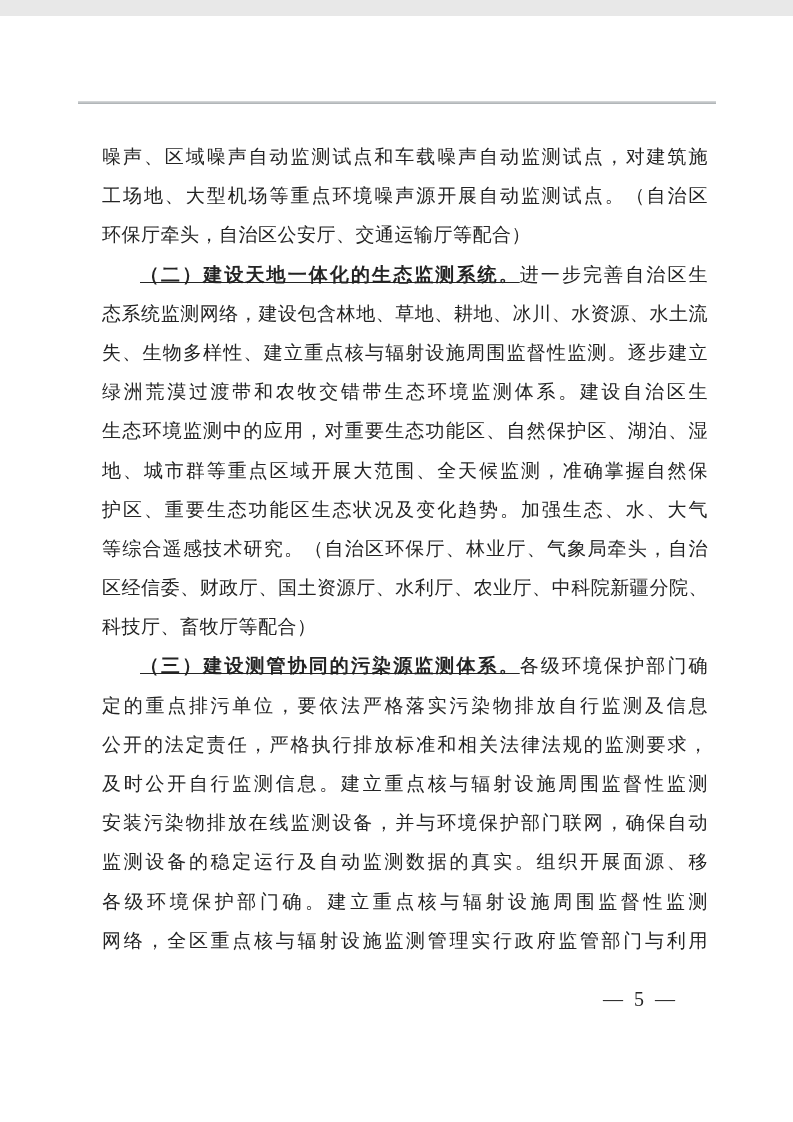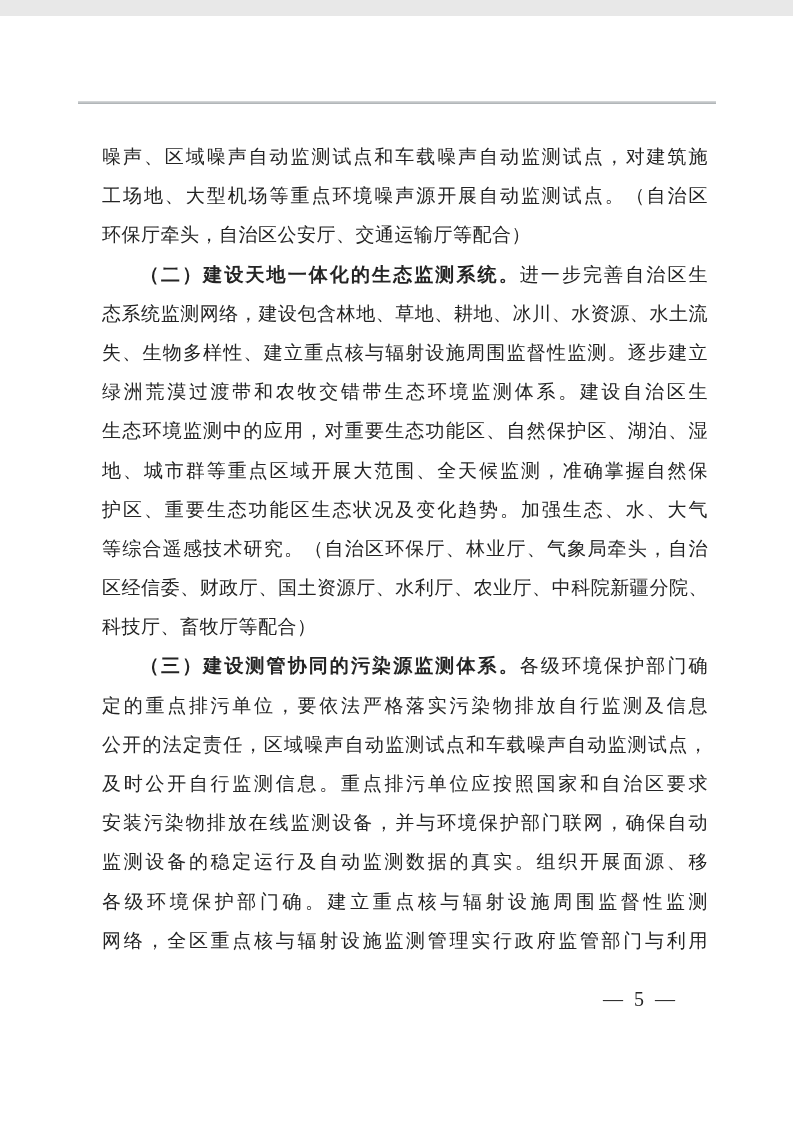--- a/index.html
+++ b/index.html
@@ -46,20 +46,21 @@
     overflow: hidden;
   }
   .line.fill {
     text-align-last: justify;
   }
   .line.indent {
     text-indent: 2em;
   }
   .lead {
     font-weight: bold;
+    text-decoration: underline;
   }
   .page-number {
     position: absolute;
     right: 115px;
     top: 972px;
     color: #242424;
     font-size: 20px;
     letter-spacing: 3px;
     white-space: nowrap;
   }
@@ -83,22 +84,22 @@
         <div class="line fill">生态环境监测中的应用，对重要生态功能区、自然保护区、湖泊、湿</div>
         <div class="line fill">地、城市群等重点区域开展大范围、全天候监测，准确掌握自然保</div>
         <div class="line fill">护区、重要生态功能区生态状况及变化趋势。加强生态、水、大气</div>
         <div class="line fill">等综合遥感技术研究。（自治区环保厅、林业厅、气象局牵头，自治</div>
         <div class="line fill">区经信委、财政厅、国土资源厅、水利厅、农业厅、中科院新疆分院、</div>
         <div class="line">科技厅、畜牧厅等配合）</div>
       </div>
       <div class="paragraph">
         <div class="line fill indent"><span class="lead">（三）建设测管协同的污染源监测体系。</span>各级环境保护部门确</div>
         <div class="line fill">定的重点排污单位，要依法严格落实污染物排放自行监测及信息</div>
-        <div class="line fill">公开的法定责任，区域噪声自动监测试点和车载噪声自动监测试点，</div>
-        <div class="line fill">及时公开自行监测信息。重点排污单位应按照国家和自治区要求</div>
+        <div class="line fill">公开的法定责任，严格执行排放标准和相关法律法规的监测要求，</div>
+        <div class="line fill">及时公开自行监测信息。建立重点核与辐射设施周围监督性监测</div>
         <div class="line fill">安装污染物排放在线监测设备，并与环境保护部门联网，确保自动</div>
         <div class="line fill">监测设备的稳定运行及自动监测数据的真实。组织开展面源、移</div>
         <div class="line fill">各级环境保护部门确。建立重点核与辐射设施周围监督性监测</div>
         <div class="line fill">网络，全区重点核与辐射设施监测管理实行政府监管部门与利用</div>
       </div>
     </div>
   <div class="page-number">— 5 —</div>
 </div>
 
 </body></html>

